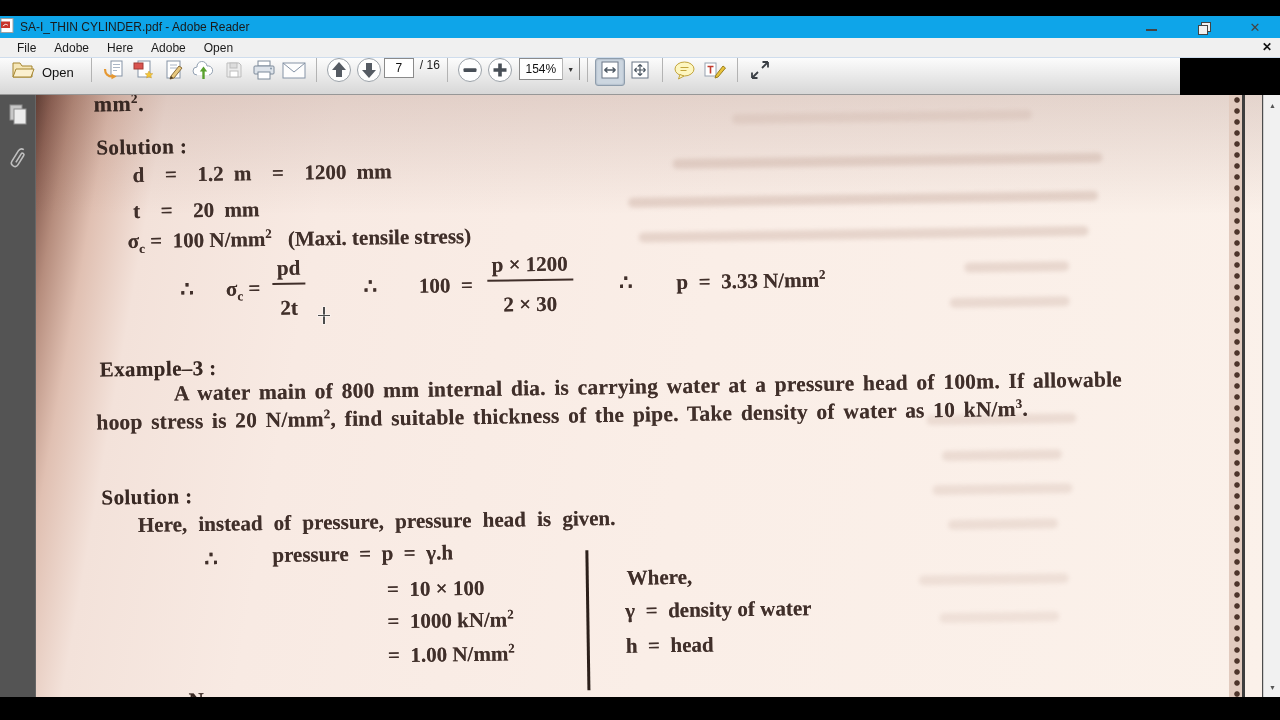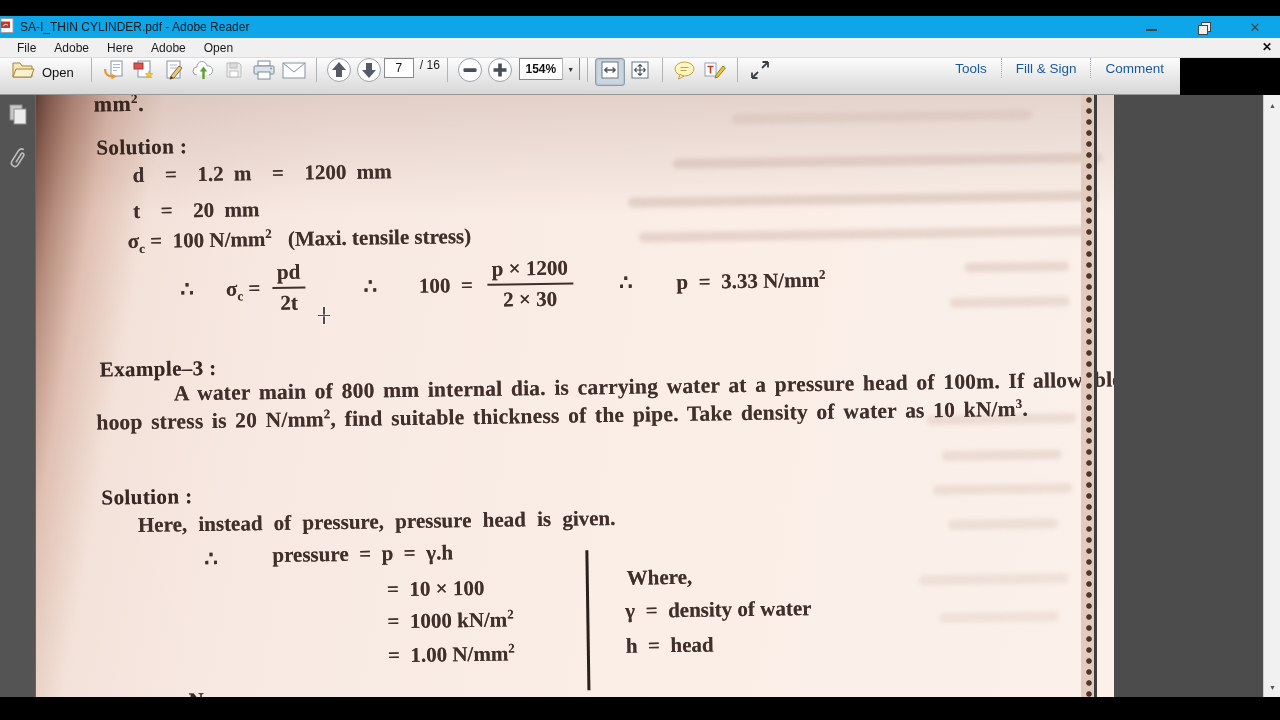--- a/index.html
+++ b/index.html
@@ -35,40 +35,40 @@
   .sep { width:1px; height:24px; background:#b3b3b3; margin:0 7px; }
   .dotsep { width:1px; height:20px; border-left:1px dotted #93a9bd; margin:0 14px; }
   .tbtn { width:30px; height:28px; display:flex; align-items:center; justify-content:center; border-radius:3px; }
   .tbtn.pressed { background:#ccd6e0; box-shadow:inset 0 0 2px #8796a6; border:1px solid #8e9dac; }
   .open-btn { display:flex; align-items:center; gap:7px; padding:3px 10px 3px 6px; }
   .open-btn .lbl { font-size:13px; color:#111; }
   .pagebox { width:30px; height:20px; border:1px solid #8a8a8a; background:#fff; text-align:center;
              font-size:12px; color:#111; font-family:"Liberation Sans", sans-serif; }
   .pagetotal { font-size:12px; color:#222; margin-left:6px; white-space:pre; }
   .zoombox { display:flex; align-items:center; border:1px solid #8a8a8a; background:#fff; height:22px; margin-left:4px; }
-  .zoombox .zval { width:42px; text-align:center; font-size:12px; color:#111;font-weight:bold; }
+  .zoombox .zval { width:42px; text-align:center; font-size:12px; color:#111; }
   .zoombox .zarrow { width:17px; height:22px; border-left:1px solid #b5b5b5;
                      display:flex; align-items:center; justify-content:center;
                      background:linear-gradient(#fafafa,#dedede); font-size:7px; color:#333; }
   .tb-right { margin-left:auto; display:flex; align-items:center; padding-right:10px; }
   .tb-link { font-size:13.5px; color:#1a5a9b; }
 
   
   .docarea { position:absolute; left:0; top:95px; width:1280px; height:602px; background:#4c4c4c; }
   .sidebar { position:absolute; left:0; top:0; width:36px; height:602px; background:#545454;
              border-right:1px solid #666; display:flex; flex-direction:column; align-items:center; padding-top:8px; gap:16px; }
   .side-btn { width:28px; height:28px; display:flex; align-items:center; justify-content:center; }
 
   .scrollbar { position:absolute; right:0; top:0; width:17px; height:602px; background:#f1f1f1; border-left:1px solid #cfcfcf; }
   .sb-btn { position:absolute; left:0; width:17px; height:16px; display:flex; align-items:center; justify-content:center;
             font-size:7px; color:#555; }
   .sb-btn.top { top:2px; } .sb-btn.bottom { bottom:2px; }
 
   
-  .page { position:absolute; left:36px; top:0; width:1078px; height:602px; overflow:hidden;
+  .page { position:absolute; left:36px; top:0; width:1226px; height:602px; overflow:hidden;
           background:linear-gradient(100deg, #5e3e35 0px, #8d6356 16px, #b68d7d 38px, #e0c0b2 75px,
                      #f3e2da 130px, #f8eae3 300px, #faeee7 700px, #fbf1ea 100%); }
   .page::before { content:""; position:absolute; left:0; top:0; right:0; height:120px;
           background:linear-gradient(rgba(110,65,55,.16), rgba(110,65,55,0)); pointer-events:none; }
   .binding { position:absolute; right:17px; top:0; width:16px; height:602px;
           background-color:#e2cbbf;
           background-image:radial-gradient(circle at 8px 5px, #4e352b 2.3px, rgba(0,0,0,0) 3.2px);
           background-size:16px 11px; border-right:3px solid #3e3e3e; }
 
   .content { position:absolute; left:0; top:0; width:1205px; height:602px;
@@ -76,21 +76,21 @@
              font-family:"Liberation Serif", serif; font-weight:bold; color:#402f2a; }
   .t { position:absolute; font-size:21px; white-space:pre; text-shadow:0 0 .5px rgba(64,47,42,.65); }
   .t.head { letter-spacing:.4px; color:#382823; }
   .t.ws { word-spacing:5px; }
   .t.para { font-size:21.5px; word-spacing:3px; letter-spacing:.2px; }
   sub { font-size:13px; vertical-align:baseline; position:relative; top:5px; font-weight:bold; }
   sup { font-size:13px; vertical-align:baseline; position:relative; top:-8px; font-weight:bold; }
   .frow { display:flex; align-items:center; }
   .frac { display:inline-flex; flex-direction:column; align-items:center; }
   .frac .num { padding:0 5px 2px 5px; border-bottom:2.2px solid #402f2a; }
-  .frac .den { padding-top:2px; }
+  .frac .den { padding-top:11px; }
   .vbar { position:absolute; width:2.6px; background:#2c201b; }
   .ghost { position:absolute; height:10px; border-radius:5px; background:#b08c7d; filter:blur(2.2px); }
 
   
   .cursor { position:absolute; width:13px; height:17px; }
   .cursor .v { position:absolute; left:6px; top:0; width:1.8px; height:17px; background:#4c4c4c; box-shadow:0 0 0 .7px rgba(255,255,255,.55); }
   .cursor .h { position:absolute; left:1px; top:7.5px; width:12px; height:1.8px; background:#4c4c4c; box-shadow:0 0 0 .7px rgba(255,255,255,.55); }
 </style>
 </head>
 <body>
@@ -261,27 +261,20 @@
     </div>
     <div class="sep"></div>
 
     <div class="tbtn">
       <span><svg width="22" height="22" viewBox="0 0 22 22">
             <path d="M13 9L19 3M19 3h-5.5M19 3v5.5" stroke="#3a3f45" stroke-width="1.8" fill="none"></path>
             <path d="M9 13L3 19M3 19h5.5M3 19v-5.5" stroke="#3a3f45" stroke-width="1.8" fill="none"></path>
           </svg></span>
     </div>
 
-    <div class="tb-right">
-      <span class="tb-link">Tools</span>
-      <span class="dotsep"></span>
-      <span class="tb-link">Fill &amp; Sign</span>
-      <span class="dotsep"></span>
-      <span class="tb-link">Comment</span>
-    </div>
   </div>
 
   <div class="docarea">
 
     <div class="sidebar">
       <div class="side-btn">
         <span><svg width="22" height="24" viewBox="0 0 22 24">
               <rect x="3" y="2" width="12" height="15" fill="#c7c7c7" stroke="#8e8e8e"></rect>
               <rect x="7" y="6" width="12" height="15" fill="#ececec" stroke="#8e8e8e"></rect>
             </svg></span>

